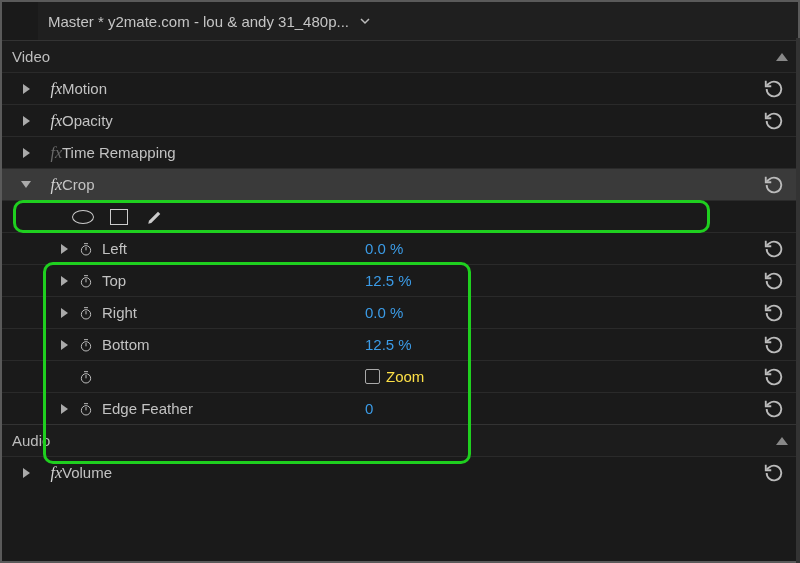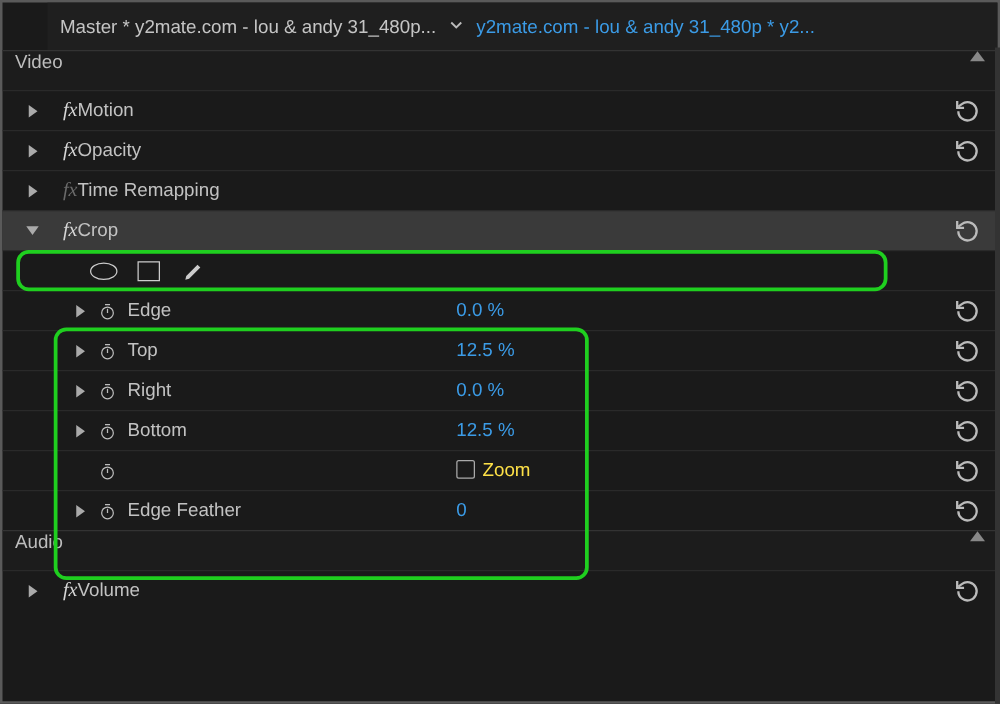--- a/index.html
+++ b/index.html
@@ -28,21 +28,21 @@
     font-size: 15px;
     color: #c5c5c5;
   }
   .tab-active { color: #c5c5c5; max-width: 340px; }
   .tab-link { color: #3b9be6; max-width: 300px; }
   .chev-sep {
     padding: 0 4px;
   }
   .section-header {
     display: flex;
-    align-items: flex-start;
+    align-items: center;
     justify-content: space-between;
     height: 32px;
     padding: 0 10px 0 10px;
     background: #1c1c1c;
     border-top: 1px solid #333;
   }
   .section-header .title { color: #bdbdbd; font-size: 15px; }
   .collapse-tri {
     width: 0; height: 0;
     border-left: 6px solid transparent;
@@ -169,21 +169,20 @@
 </head>
 <body>
 
 <div class="tabs">
   <span class="tab tab-active">Master * y2mate.com - lou &amp; andy 31_480p...</span>
   <span class="chev-sep">
     <svg width="12" height="12" viewBox="0 0 12 12">
         <path d="M2 4 L6 8 L10 4" stroke="#bbb" stroke-width="1.5" fill="none"></path>
       </svg>
   </span>
-  <span class="tab tab-link">y2mate.com - lou &amp; andy 31_480p * y2...</span>
 </div>
 
 <div class="section-header">
   <span class="title">Video</span>
   <span class="collapse-tri"></span>
 </div>
 
 <div class="row indent-1">
   <span class="twirl closed"></span>
   <span class="fx">fx</span>
@@ -244,21 +243,21 @@
 
 <div class="row indent-2">
   <span class="twirl closed"></span>
   <span class="stopwatch">
     <svg viewBox="0 0 24 24">
         <circle cx="12" cy="14" r="7" stroke="#bbb" stroke-width="1.5" fill="none"></circle>
         <line x1="12" y1="14" x2="12" y2="9" stroke="#bbb" stroke-width="1.5"></line>
         <line x1="9" y1="4" x2="15" y2="4" stroke="#bbb" stroke-width="1.5"></line>
       </svg>
   </span>
-  <span class="label">Edge</span>
+  <span class="label">Left</span>
   <span class="value">0.0 %</span>
   <span class="reset">
     <svg viewBox="0 0 24 24">
         <path d="M4 12a8 8 0 1 0 3-6.2L4 8" stroke="#bbb" stroke-width="2" fill="none"></path>
         <path d="M3 3v6h6" stroke="#bbb" stroke-width="2" fill="none"></path>
       </svg>
   </span>
 </div>
 
 <div class="row indent-2">

